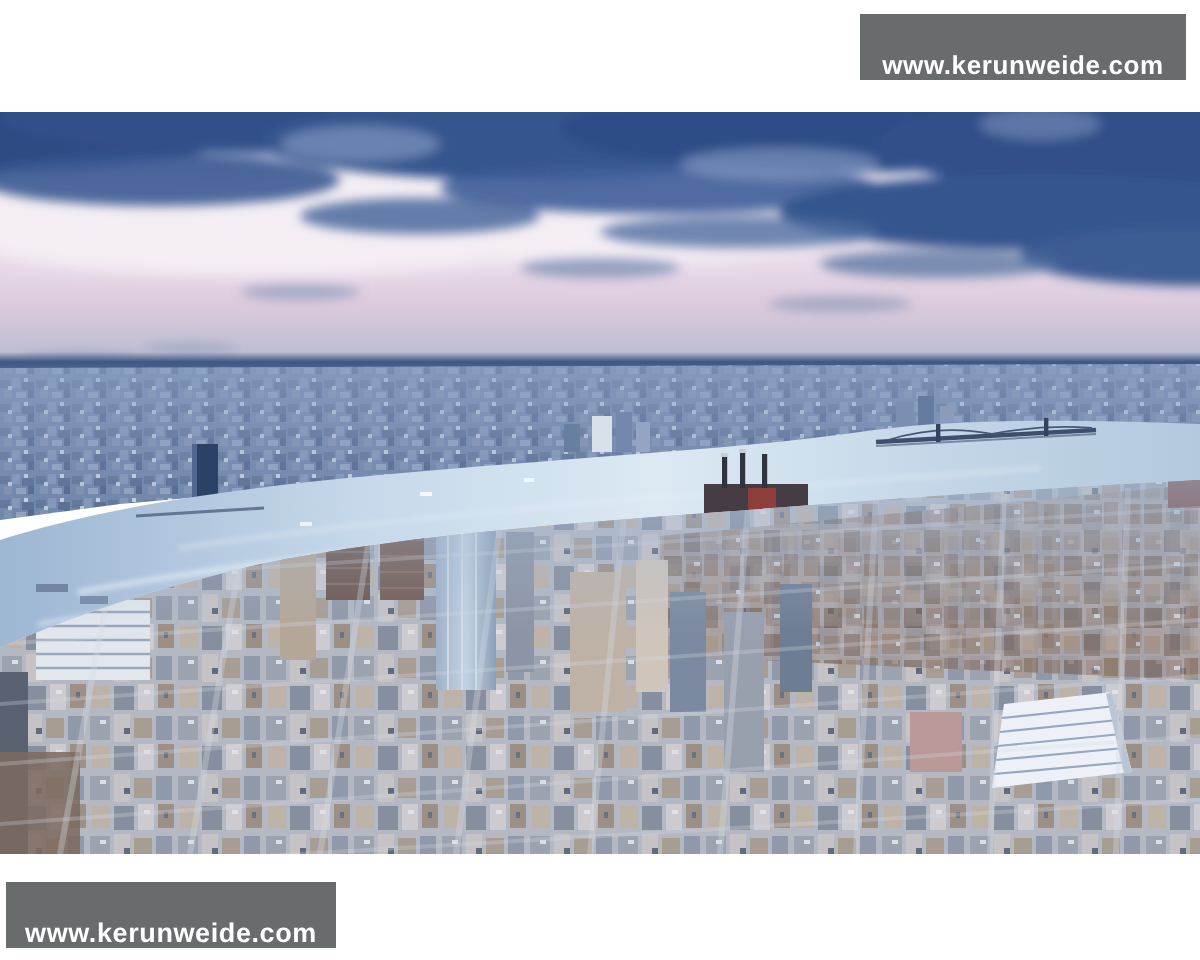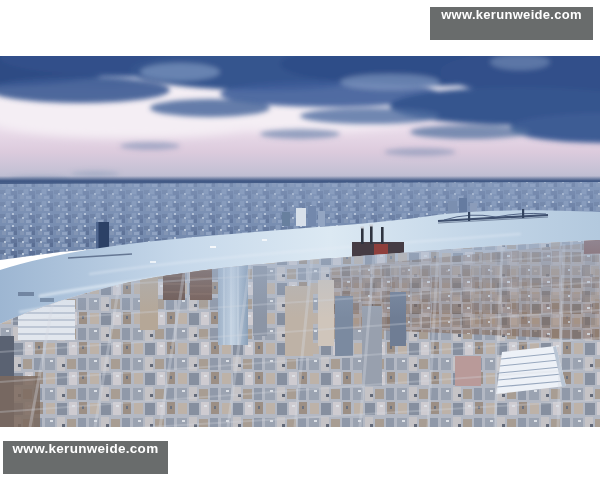--- a/index.html
+++ b/index.html
@@ -5,21 +5,21 @@
   html,body{margin:0;padding:0;}
   body{
     width:600px;height:480px;position:relative;background:#ffffff;overflow:hidden;
     font-family:"Liberation Sans",sans-serif;
   }
   .photo-frame{
     position:absolute;left:0;top:56px;width:600px;height:371px;overflow:hidden;
   }
   .photo-frame svg{display:block;}
   .watermark{
-    position:absolute;display:flex;align-items:flex-start;justify-content:center;
+    position:absolute;display:flex;align-items:flex-end;justify-content:center;
     background:#696c6c;color:#ffffff;font-weight:bold;font-size:13px;
     letter-spacing:.3px;white-space:nowrap;
   }
   .watermark-top{right:7px;top:7px;width:163px;height:33px;}
   .watermark-bottom{left:3px;top:441px;width:165px;height:33px;font-size:13.5px;}
 </style>
 </head>
 <body>
 
 <div class="photo-frame">

